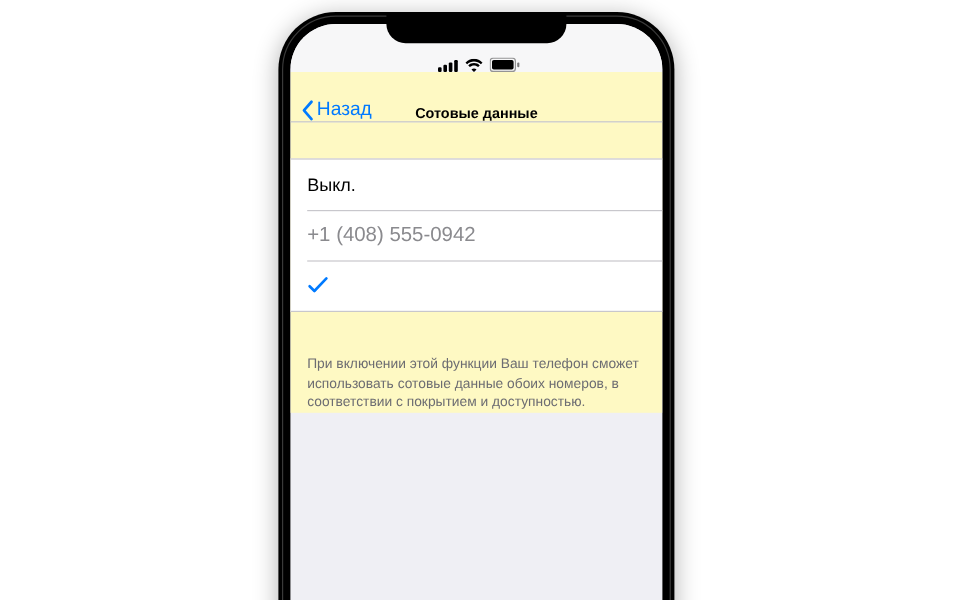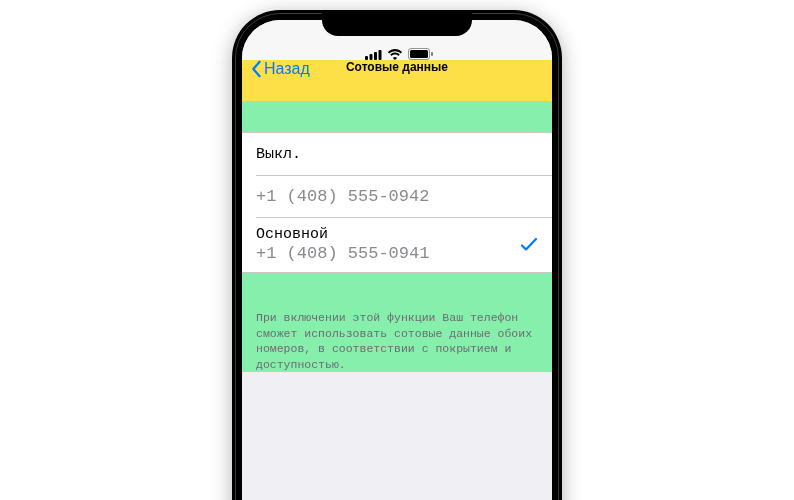--- a/index.html
+++ b/index.html
@@ -60,24 +60,24 @@
       background: #f7f7f8;
       font-size: 14px;
       font-weight: 600;
       color: #6d28d9;
       flex-direction: column;
     }
     .status-right { display: flex; align-items: center; gap: 5px; }
     .signal, .wifi, .battery { display: inline-block; }
     .nav-bar {
       height: 42px;
-      background: #fde047;
+      background: #fef9c3;
       border-bottom: 1px solid #c8c7cc;
       display: flex;
-      align-items: flex-start;
+      align-items: flex-end;
       position: relative;
       padding: 0 8px;
     }
     .back-btn {
       display: flex;
       align-items: center;
       color: #007aff;
       font-size: 16px;
       gap: 2px;
     }
@@ -87,22 +87,21 @@
     }
     .nav-title {
       position: absolute;
       left: 50%;
       transform: translateX(-50%);
       font-size: 12px;
       font-weight: 600;
       color: #000;
     }
     .content {
-      background: #86efac;
-      font-family: Liberation Mono, monospace;
+      background: #fef9c3;
     }
     .group-spacer { height: 30px; }
     .list-group {
       background: #fff;
       border-top: 1px solid #c8c7cc;
       border-bottom: 1px solid #c8c7cc;
     }
     .row {
       min-height: 42px;
       padding: 9px 14px;
@@ -199,24 +198,20 @@
           <div class="row-main">
             <span class="row-label">Выкл.</span>
           </div>
         </div>
         <div class="row">
           <div class="row-main">
             <span class="row-sub">+1 (408) 555-0942</span>
           </div>
         </div>
         <div class="row">
-          <div class="row-main">
-            <span class="row-label">Основной</span>
-            <span class="row-sub">+1 (408) 555-0941</span>
-          </div>
           <svg class="check" viewBox="0 0 18 18">
               <path d="M2 9.5l4 4L16 3" stroke="#007aff" stroke-width="2.2" fill="none" stroke-linecap="round" stroke-linejoin="round"></path>
             </svg>
         </div>
       </div>
 
       <div class="group-spacer"></div>
 
 
       <div class="footer-text">При включении этой функции Ваш телефон сможет использовать сотовые данные обоих номеров, в соответствии с покрытием и доступностью.</div>

